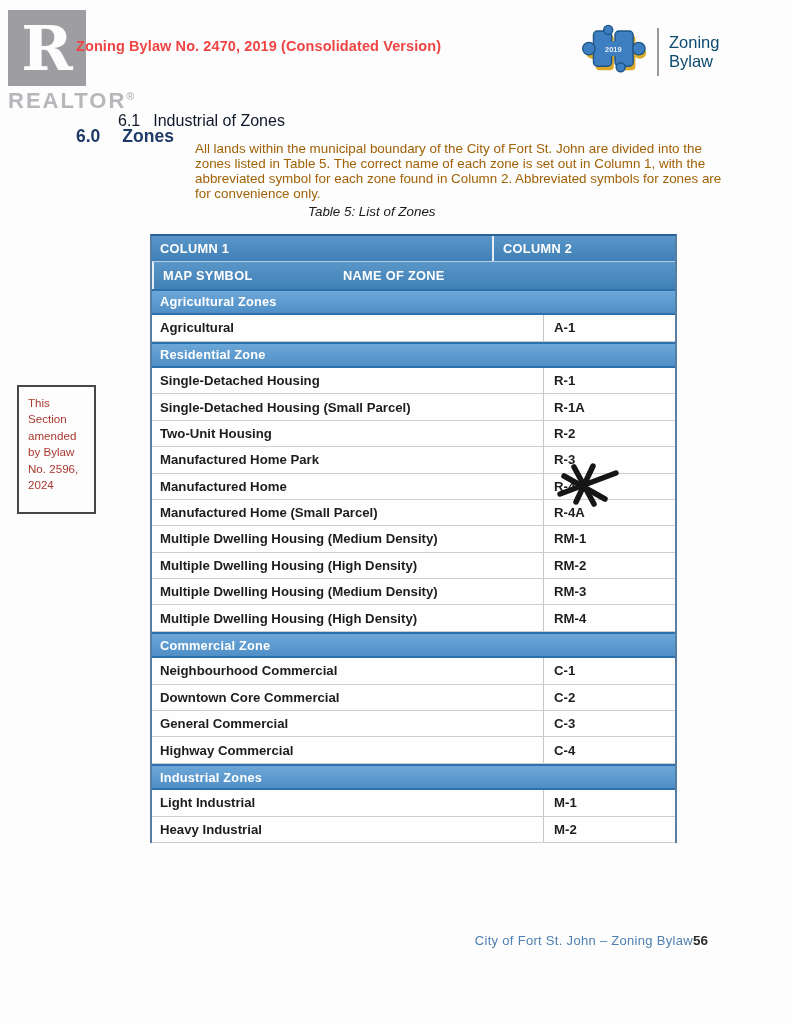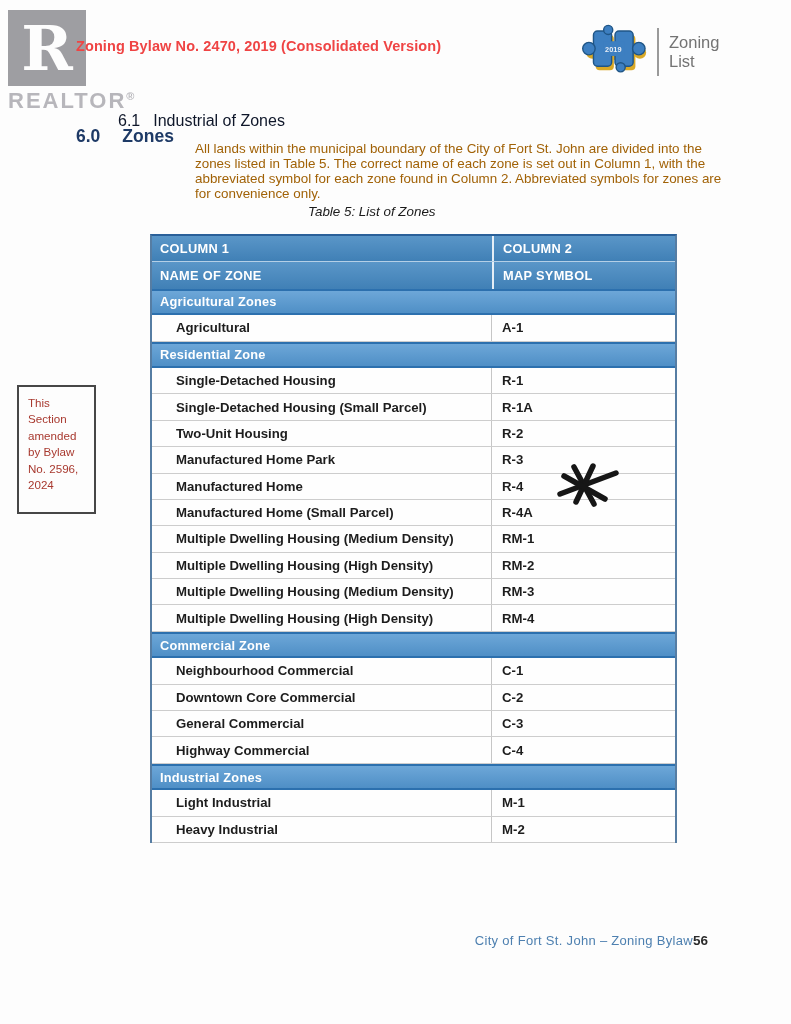--- a/index.html
+++ b/index.html
@@ -29,21 +29,21 @@
   }
   .realtor-label .reg { font-size: 11px; vertical-align: super; color: #b2b1b6; }
 
   
   .header-title {
     position: absolute; left: 76px; top: 38px; z-index: 2;
     font-size: 14.5px; font-weight: bold; color: #ef4444; letter-spacing: .1px;
   }
   .brand { position: absolute; left: 581px; top: 24px; display: flex; align-items: center; z-index: 2; }
   .brand-divider { width: 2px; height: 48px; background: #9a9a9a; margin: 0 10px 0 8px; }
-  .brand-text { font-size: 16.5px; color: #737373; line-height: 19px; }
+  .brand-text { font-size: 16.5px; color: #0c4a6e; line-height: 19px; }
 
   
   .h60 { position: absolute; left: 76px; top: 80px; z-index: 2; display: flex; gap: 22px;
          font-size: 17.5px; font-weight: bold; color: #1e3a66; margin-top: 46px; }
   .h61 { position: absolute; left: 118px; top: 112px; display: flex; gap: 13px;
          font-size: 16px; color: #0f172a; }
   .body-text {
     position: absolute; left: 155px; top: 141px; width: 530px;
     font-size: 13.4px; line-height: 15px; color: #a16207; margin-left: 40px;
   }
@@ -70,21 +70,21 @@
 
   .trow.section {
     background: linear-gradient(180deg, #6da7d8 0%, #4f8fc6 100%);
     border-top: 2px solid #2c70ae; border-bottom: 2px solid #2c70ae;
     color: #fff; font-weight: bold; font-size: 12.8px; letter-spacing: .2px;
   }
   .trow.section .sec { padding-left: 8px; display: flex; align-items: center; }
 
   .trow.data { background: #fefefe; border-bottom: 1px solid #cdcdcd;
                color: #1d1d1d; font-weight: bold; font-size: 13.2px; }
-  .data .c1 { width: 340px; padding-left: 24px; border-right: 1px solid #c6c6c6; }
+  .data .c1 { width: 392px; padding-left: 8px; border-right: 1px solid #c6c6c6; }
   .data .c2 { flex: 1; padding-left: 10px; }
 
   
   .amendment {
     position: absolute; left: 17px; top: 385px; width: 79px;
     border: 2px solid #474747; background: #fdfdfd;
     padding: 8px 7px 19px 9px;
     font-size: 11.6px; line-height: 16.4px; color: #a8392f;
     white-space: pre-line;
   }
@@ -132,21 +132,21 @@
         <circle cx="14" cy="43" r="11"></circle>
         <circle cx="102" cy="43" r="11"></circle>
         <circle cx="48" cy="10" r="8"></circle>
         <circle cx="70" cy="76" r="8"></circle>
       </g>
       <text x="57" y="49" font-size="13" font-weight="bold" fill="#e9eef5" text-anchor="middle" font-family="Liberation Sans, sans-serif">2019</text>
     </svg>
     <div class="brand-divider"></div>
     <div class="brand-text">
       <div>Zoning</div>
-      <div>List</div>
+      <div>Bylaw</div>
     </div>
   </div>
 
   <div class="h60">
     <span>6.0</span>
     <span>Zones</span>
   </div>
   <div class="h61">
     <span>6.1</span>
     <span>Industrial of Zones</span>
@@ -155,22 +155,22 @@
   <div class="body-text">All lands within the municipal boundary of the City of Fort St. John are divided into the zones listed in Table 5. The correct name of each zone is set out in Column 1, with the abbreviated symbol for each zone found in Column 2. Abbreviated symbols for zones are for convenience only.</div>
 
   <div class="table-caption">Table 5: List of Zones</div>
 
   <div class="ztable">
     <div class="trow head head1">
       <div class="cell hc1">COLUMN 1</div>
       <div class="cell hc2">COLUMN 2</div>
     </div>
     <div class="trow head head2">
+      <div class="cell hc2">MAP SYMBOL</div>
       <div class="cell hc1">NAME OF ZONE</div>
-      <div class="cell hc2">MAP SYMBOL</div>
     </div>
     <div class="tbody">
         <div class="trow section">
           <div class="sec">Agricultural Zones</div>
         </div>
         <div class="trow data">
           <div class="cell c1">Agricultural</div>
           <div class="cell c2">A-1</div>
         </div>
         <div class="trow section">

